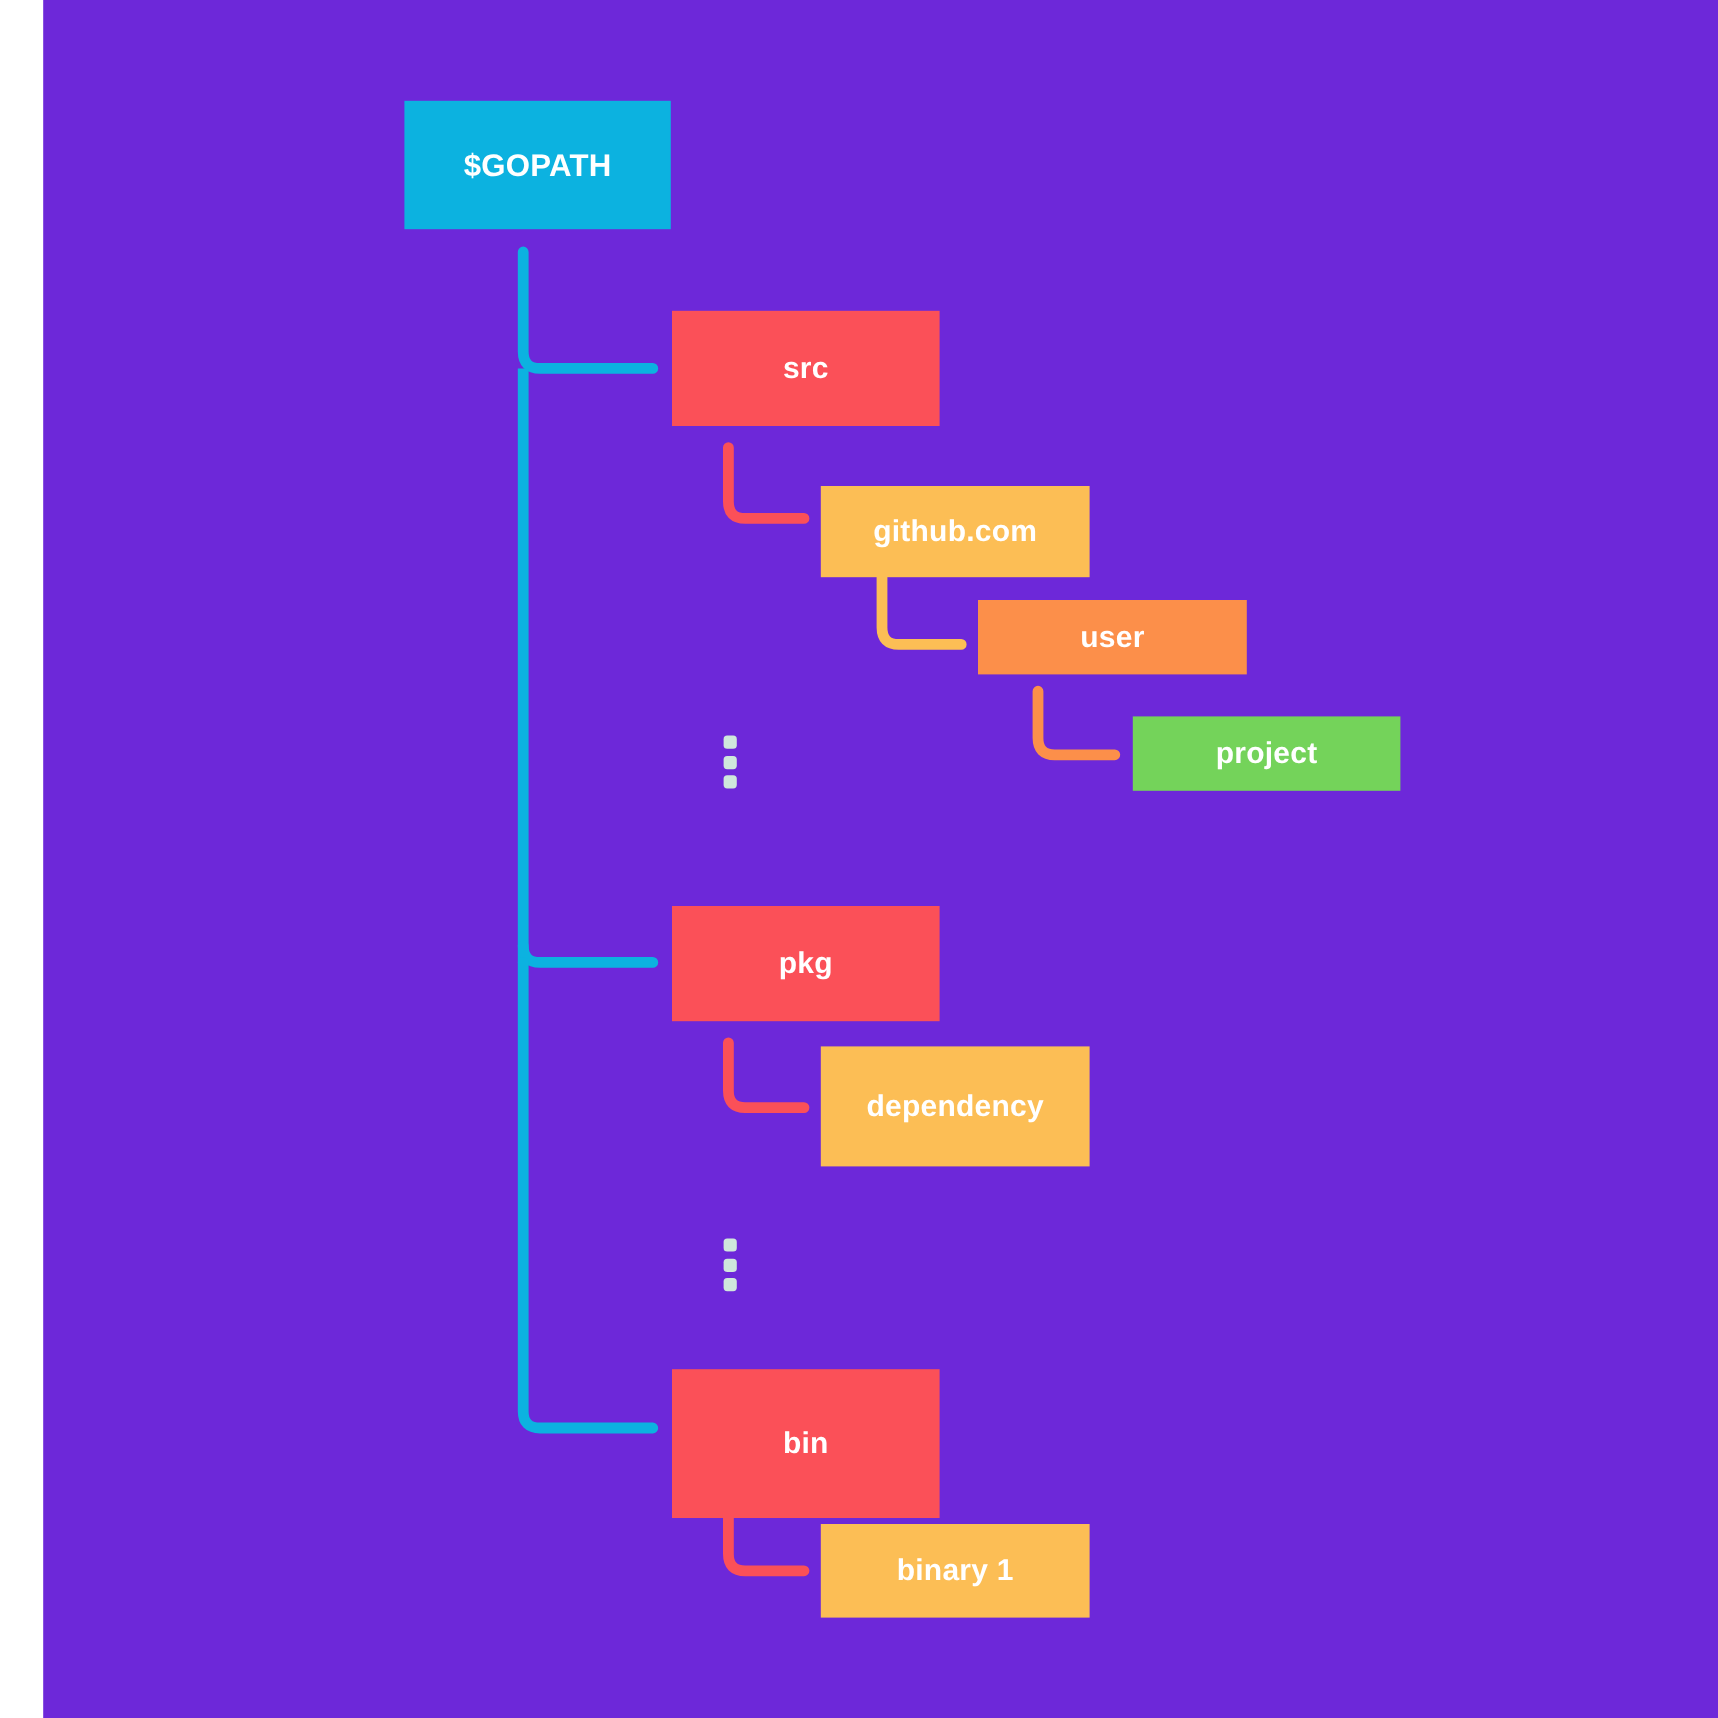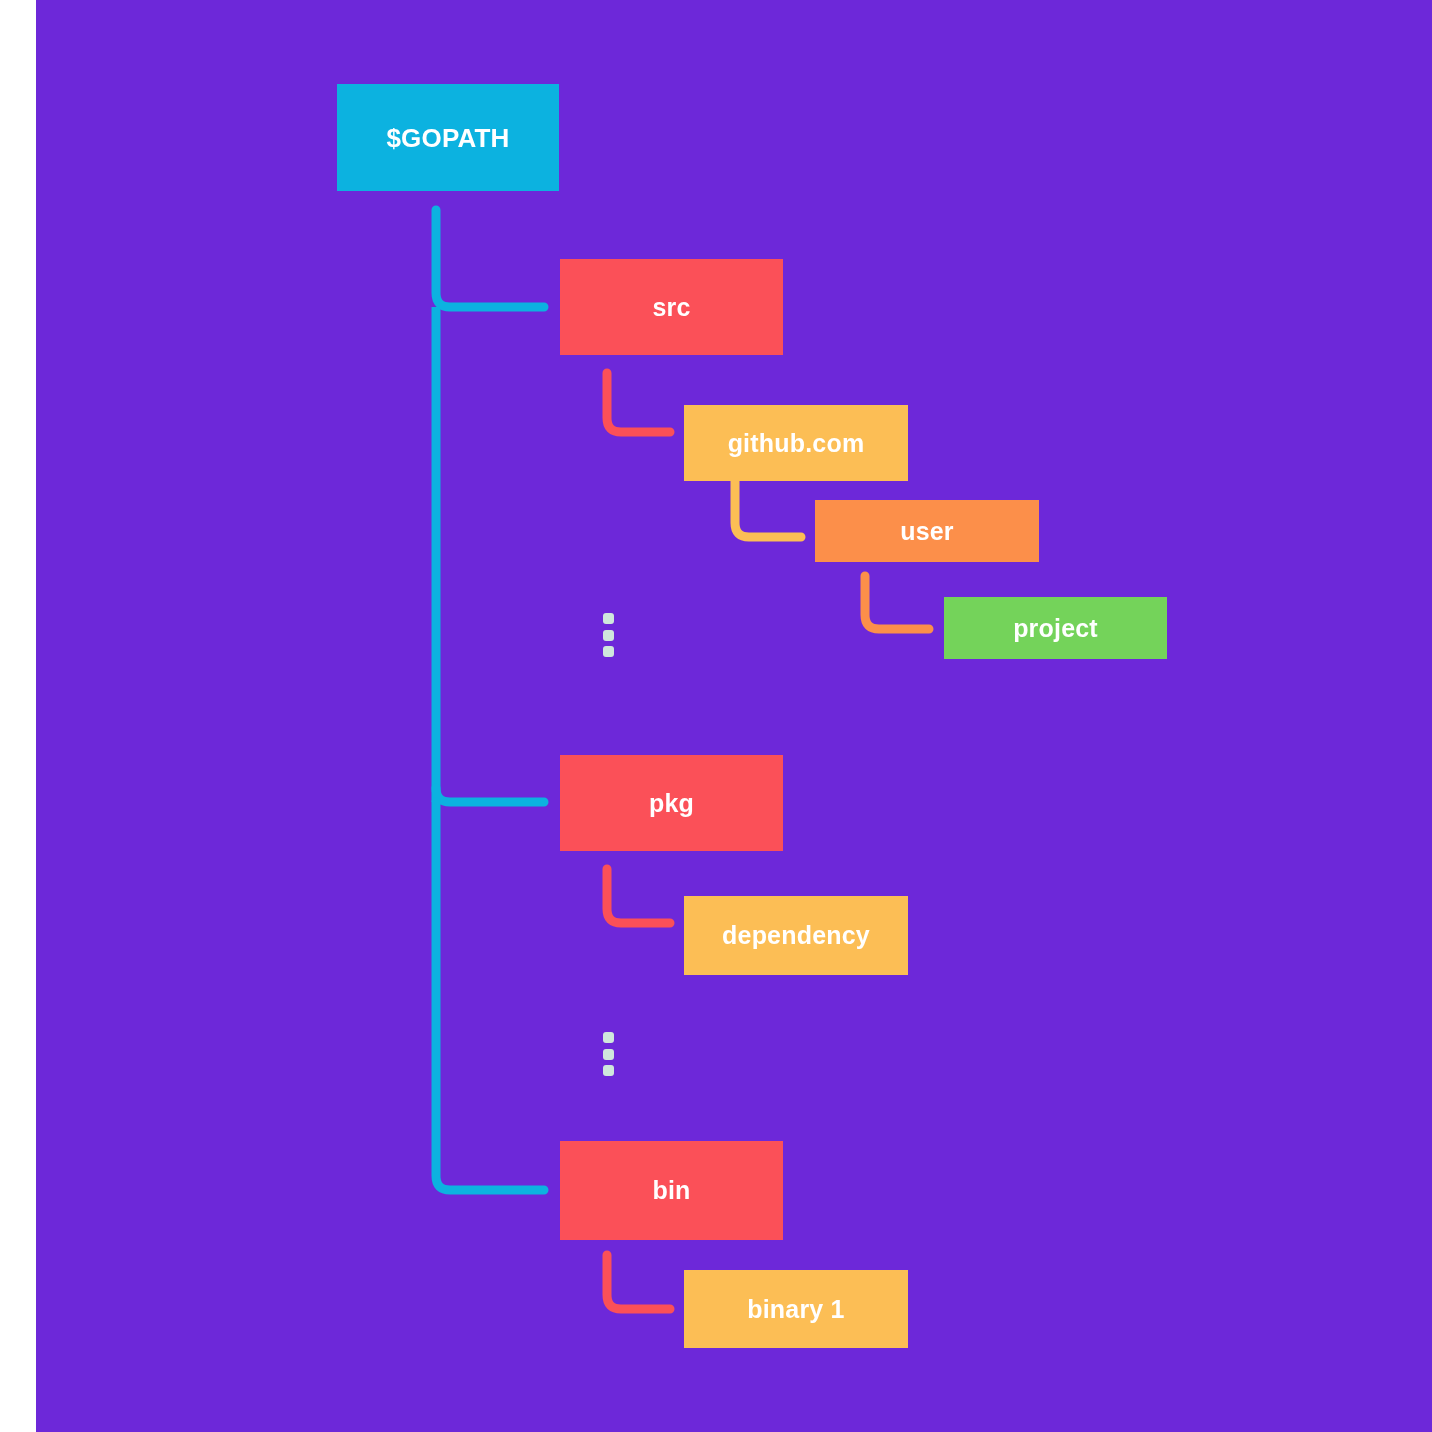--- a/index.html
+++ b/index.html
@@ -45,22 +45,22 @@
     display: block;
   }
 
   
   .n-gopath   { left: 301px;  top: 84px;   width: 222px; height: 107px; background: #0cb2e0; font-size: 26px; }
   .n-src      { left: 524px;  top: 259px;  width: 223px; height: 96px;  background: #fb5058; font-size: 25px; }
   .n-github   { left: 648px;  top: 405px;  width: 224px; height: 76px;  background: #fcbe55; font-size: 25px; }
   .n-user     { left: 779px;  top: 500px;  width: 224px; height: 62px;  background: #fc8f4a; font-size: 25px; }
   .n-project  { left: 908px;  top: 597px;  width: 223px; height: 62px;  background: #74d35a; font-size: 25px; }
   .n-pkg      { left: 524px;  top: 755px;  width: 223px; height: 96px;  background: #fb5058; font-size: 25px; }
-  .n-dep      { left: 648px;  top: 896px;  width: 224px; height: 79px;  background: #fcbe55; font-size: 25px; }
-  .n-bin      { left: 524px;  top: 1141px; width: 223px; height: 99px;  background: #fb5058; font-size: 25px; justify-content: center; }
+  .n-dep      { left: 648px;  top: 872px;  width: 224px; height: 100px;  background: #fcbe55; font-size: 25px; }
+  .n-bin      { left: 524px;  top: 1141px; width: 223px; height: 124px;  background: #fb5058; font-size: 25px; justify-content: center; }
   .n-binary   { left: 648px;  top: 1270px; width: 224px; height: 78px;  background: #fcbe55; font-size: 25px; }
 
   
   .ellipsis {
     position: absolute;
     display: flex;
     flex-direction: column;
     align-items: center;
     justify-content: space-between;
     width: 14px;

